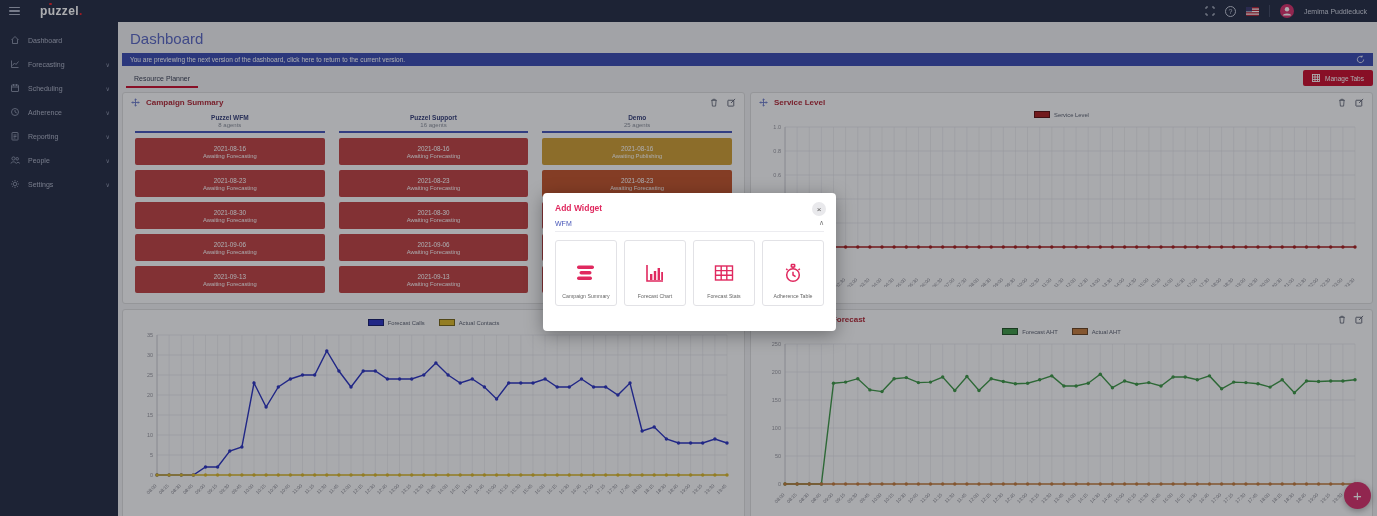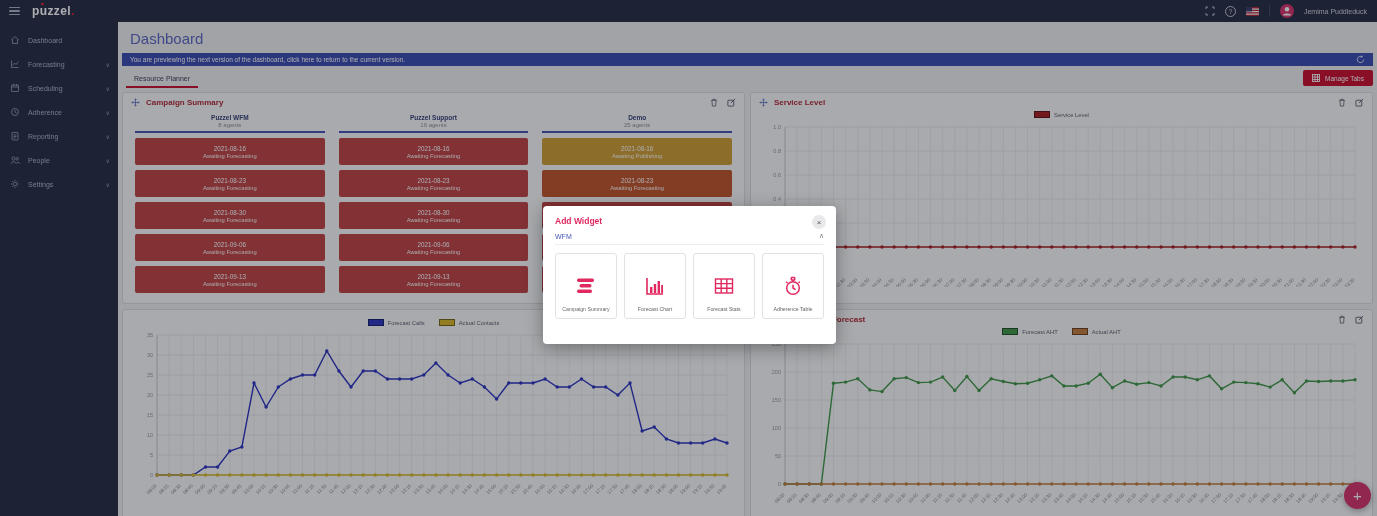--- a/index.html
+++ b/index.html
@@ -3,21 +3,21 @@
 <meta charset="utf-8">
 <style>
   * { margin:0; padding:0; box-sizing:border-box; }
   html,body { width:1377px; height:516px; overflow:hidden; background:#f0f0f2;
               font-family:"Liberation Sans", sans-serif; }
   .app { position:relative; width:1377px; height:516px; }
 
   
   .topbar { position:absolute; top:0; left:0; right:0; height:22px; background:#272e45;
             display:flex; align-items:center; z-index:10; }
-  .topbar-left { width:118px; display:flex; align-items:center; gap:12px; padding-left:9px; }
+  .topbar-left { width:118px; display:flex; align-items:center; gap:20px; padding-left:9px; }
   .hamburger { width:11px; display:flex; flex-direction:column; gap:2px; cursor:pointer; }
   .hamburger span { height:1.5px; background:#aeb4c6; border-radius:1px; }
   .logo { color:#fff; font-weight:bold; font-size:12px; letter-spacing:0.4px; }
   .logo .u { position:relative; }
   .logo .u::after { content:''; position:absolute; top:-1px; left:1px; width:3px; height:2px; background:#e8232a; border-radius:1px; }
   .logo .dot { color:#e8232a; }
   .topbar-right { margin-left:auto; display:flex; align-items:center; gap:10px; padding-right:10px; }
   .tb-icon { color:#c3c8d6; display:flex; align-items:center; }
   .tb-sep { width:1px; height:12px; background:#444b63; }
   .help-badge { width:11px; height:11px; border:1px solid #c3c8d6; border-radius:50%;
@@ -66,21 +66,21 @@
 
   
   .legend { display:flex; justify-content:center; gap:14px; align-items:center; height:13px; margin-top:1px; }
   .legend .l-item { display:flex; align-items:center; gap:4px; font-size:5.8px; color:#5a5f6e; }
   .legend .swatch { width:16px; height:7px; border:1px solid rgba(0,0,0,.45); }
   svg.chart { display:block; }
   svg.chart text { font-family:"Liberation Sans",sans-serif; }
 
   
   .overlay { position:absolute; inset:0; background:rgba(12,14,24,0.34); z-index:40; }
-  .modal { position:absolute; left:543px; top:206px; width:293px; height:138px; background:#fff;
+  .modal { position:absolute; left:543px; top:193px; width:293px; height:138px; background:#fff;
            border-radius:4px; box-shadow:0 4px 18px rgba(0,0,0,.35); z-index:50; }
   .m-title { font-size:8.5px; color:#e0295f; font-weight:600; padding:10px 12px 0; }
   .m-close { position:absolute; top:9px; right:10px; width:14px; height:14px; border-radius:50%;
              background:#e9e9ec; color:#555; border:none; font-size:8px; line-height:13px; text-align:center; cursor:pointer; }
   .m-section { display:flex; align-items:center; margin:6px 12px 0; padding-bottom:4px; border-bottom:1px solid #ececf0; cursor:pointer; }
   .m-section-label { font-size:7px; color:#4656b8; }
   .m-section .chev-up { margin-left:auto; font-size:7px; color:#777; }
   .m-tiles { display:flex; gap:7px; padding:8px 12px 0; }
   .tile { width:62px; height:66px; background:#fff; border:1px solid #e2e2e6; border-radius:3px;
           display:flex; flex-direction:column; align-items:center; justify-content:flex-end; padding-bottom:6px; cursor:pointer; }

